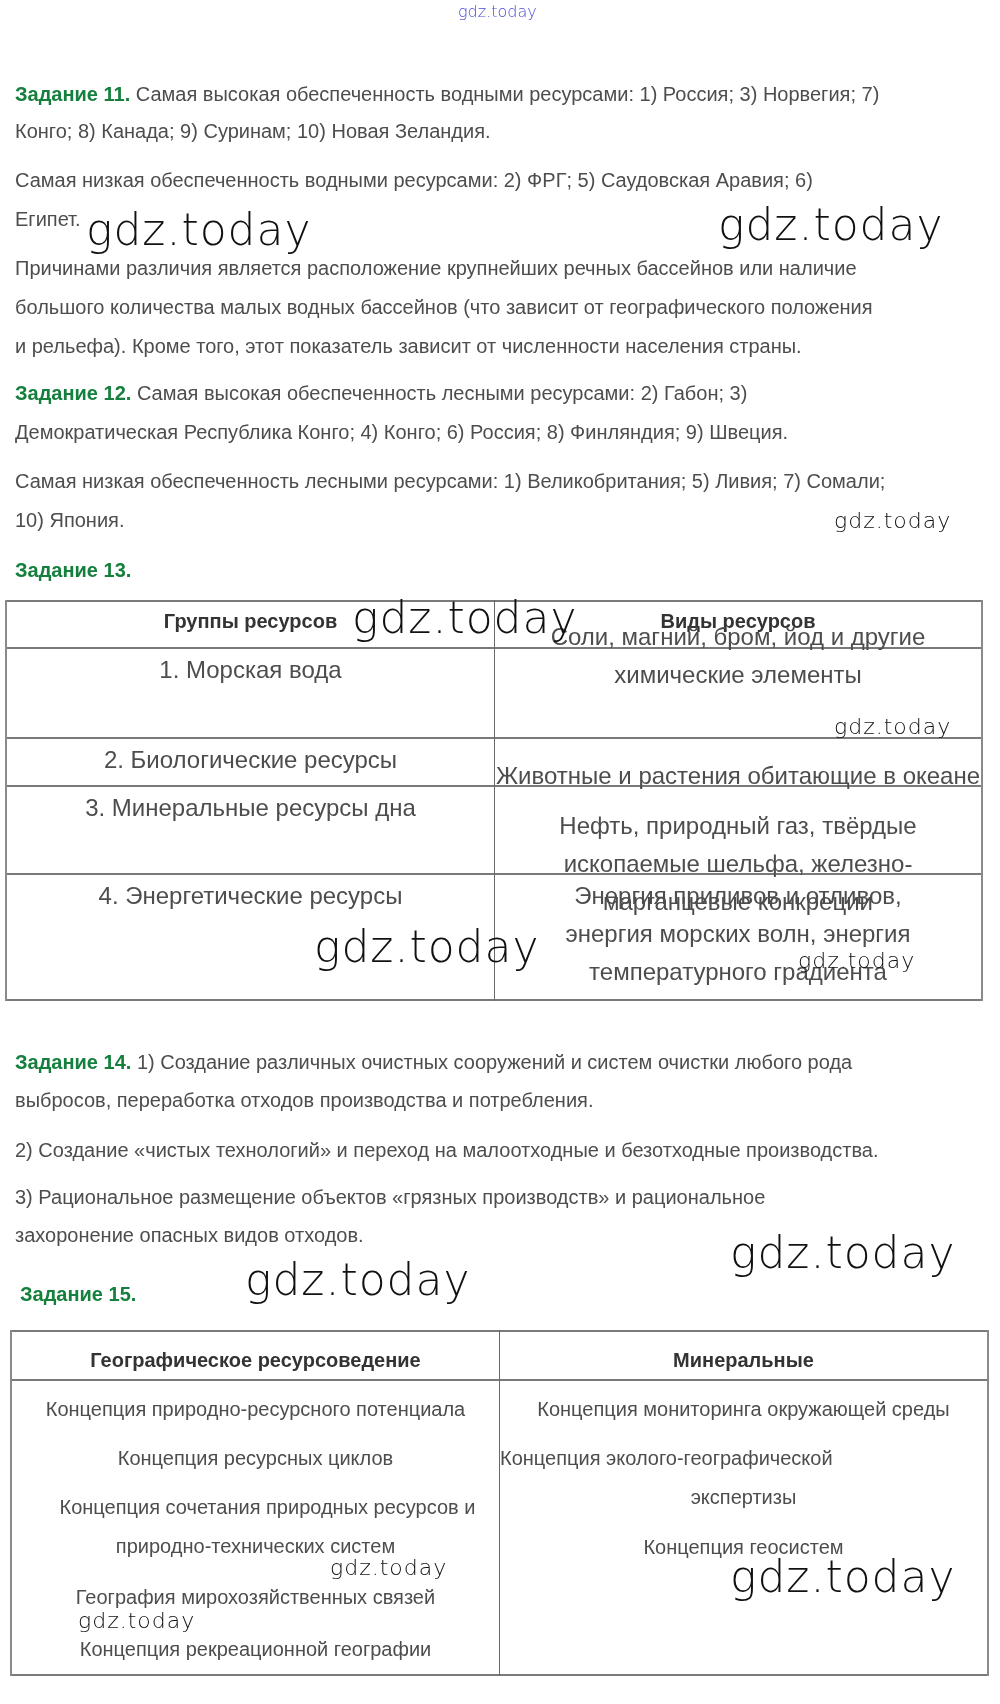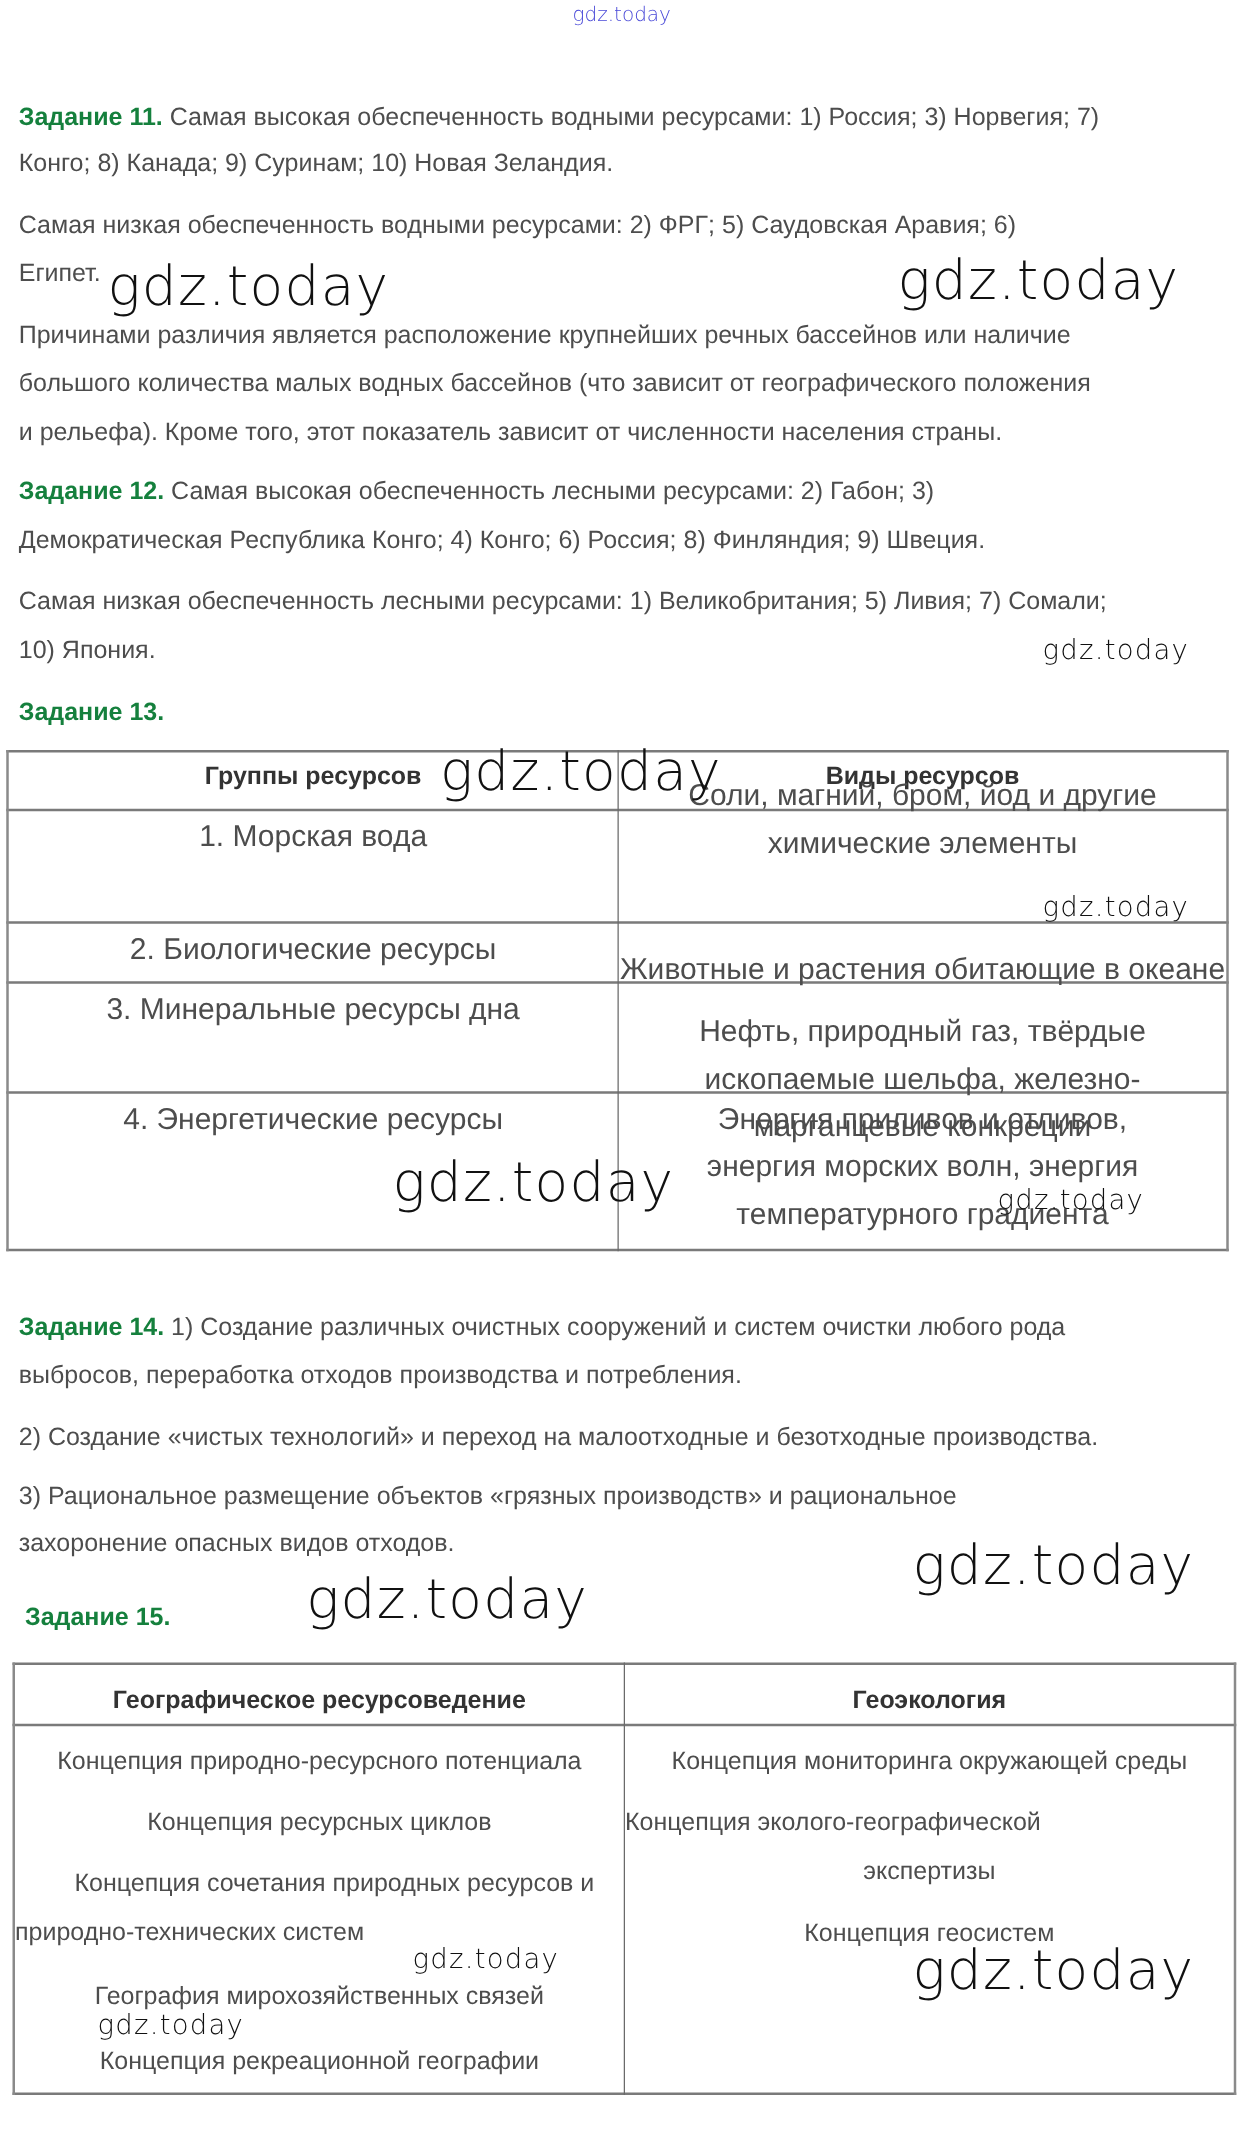--- a/index.html
+++ b/index.html
@@ -91,26 +91,26 @@
 
 <div>
   <div class="hline" style="left:10px; width:979px; top:1330px;"></div>
   <div class="hline" style="left:10px; width:979px; top:1379px;"></div>
   <div class="hline" style="left:10px; width:979px; top:1674px;"></div>
   <div class="vline2" style="left:10px; top:1330px; height:346px;"></div>
   <div class="vline" style="left:499px; top:1330px; height:346px;"></div>
   <div class="vline2" style="left:987px; top:1330px; height:346px;"></div>
 
   <div class="hcell" style="left:12px; width:487px; top:1348px;">Географическое ресурсоведение</div>
-  <div class="hcell" style="left:500px; width:487px; top:1348px;">Геоэкология</div>
+  <div class="hcell" style="left:500px; width:487px; top:1348px;">Минеральные</div>
 
   <div class="abs p" style="left:12px; width:487px; text-align:center; top:1397px;">Концепция природно-ресурсного потенциала</div>
   <div class="abs p" style="left:12px; width:487px; text-align:center; top:1446px;">Концепция  ресурсных циклов</div>
   <div class="abs p" style="left:12px; width:487px; text-align:center; top:1495px;margin-left:12px;">Концепция сочетания природных ресурсов и</div>
-  <div class="abs p" style="left:12px; width:487px; text-align:left; top:1534px;">природно-технических систем</div>
+  <div class="abs p" style="left:12px; width:487px; text-align:center; top:1534px;">природно-технических систем</div>
   <div class="abs p" style="left:12px; width:487px; text-align:center; top:1585px;">География мирохозяйственных связей</div>
   <div class="abs p" style="left:12px; width:487px; text-align:center; top:1637px;">Концепция рекреационной географии</div>
 
   <div class="abs p" style="left:500px; width:487px; text-align:center; top:1397px;">Концепция мониторинга окружающей среды</div>
   <div class="abs p" style="left:500px; width:487px; top:1446px;">Концепция эколого-географической</div>
   <div class="abs p" style="left:500px; width:487px; text-align:center; top:1485px;">экспертизы</div>
   <div class="abs p" style="left:500px; width:487px; text-align:center; top:1535px;">Концепция геосистем</div>
 
   <div class="abs wm wm-sm" style="left:330px; top:1555px;">gdz.today</div>
   <div class="abs wm wm-sm" style="left:78px; top:1608px;">gdz.today</div>

